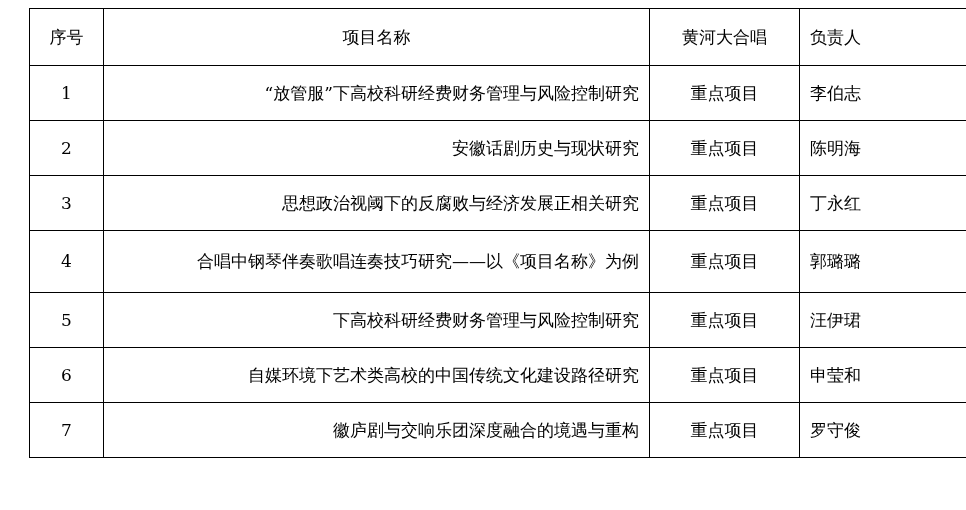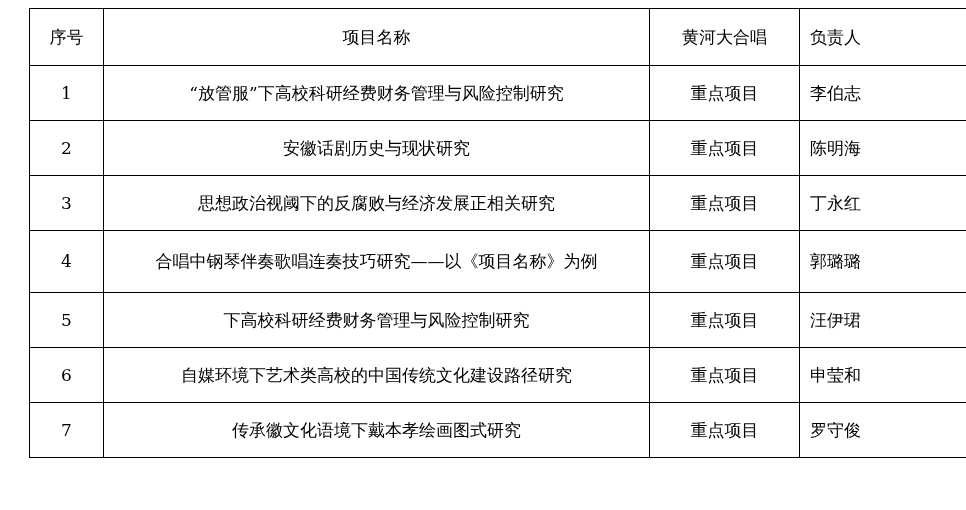--- a/index.html
+++ b/index.html
@@ -43,21 +43,21 @@
   col.c-owner { width: 176px; }
 
   thead td {
     text-align: center;
     height: 44px;
   }
   .cell-index {
     text-align: center;
   }
   .cell-name {
-    text-align: center;
+    text-align: right;
   }
   .cell-level {
     text-align: center;
   }
   .cell-owner {
     text-align: left;
   }
   tbody tr {
     height: 55px;
   }
@@ -116,19 +116,19 @@
         <td class="cell-owner">汪伊珺</td>
       </tr>
       <tr>
         <td class="cell-index">6</td>
         <td class="cell-name">自媒环境下艺术类高校的中国传统文化建设路径研究</td>
         <td class="cell-level">重点项目</td>
         <td class="cell-owner">申莹和</td>
       </tr>
       <tr>
         <td class="cell-index">7</td>
-        <td class="cell-name">传承徽文化语境下戴本孝绘画图式研究</td>
+        <td class="cell-name">徽庐剧与交响乐团深度融合的境遇与重构</td>
         <td class="cell-level">重点项目</td>
         <td class="cell-owner">罗守俊</td>
       </tr>
     </tbody>
   </table>
 </div>
 
 </body></html>

